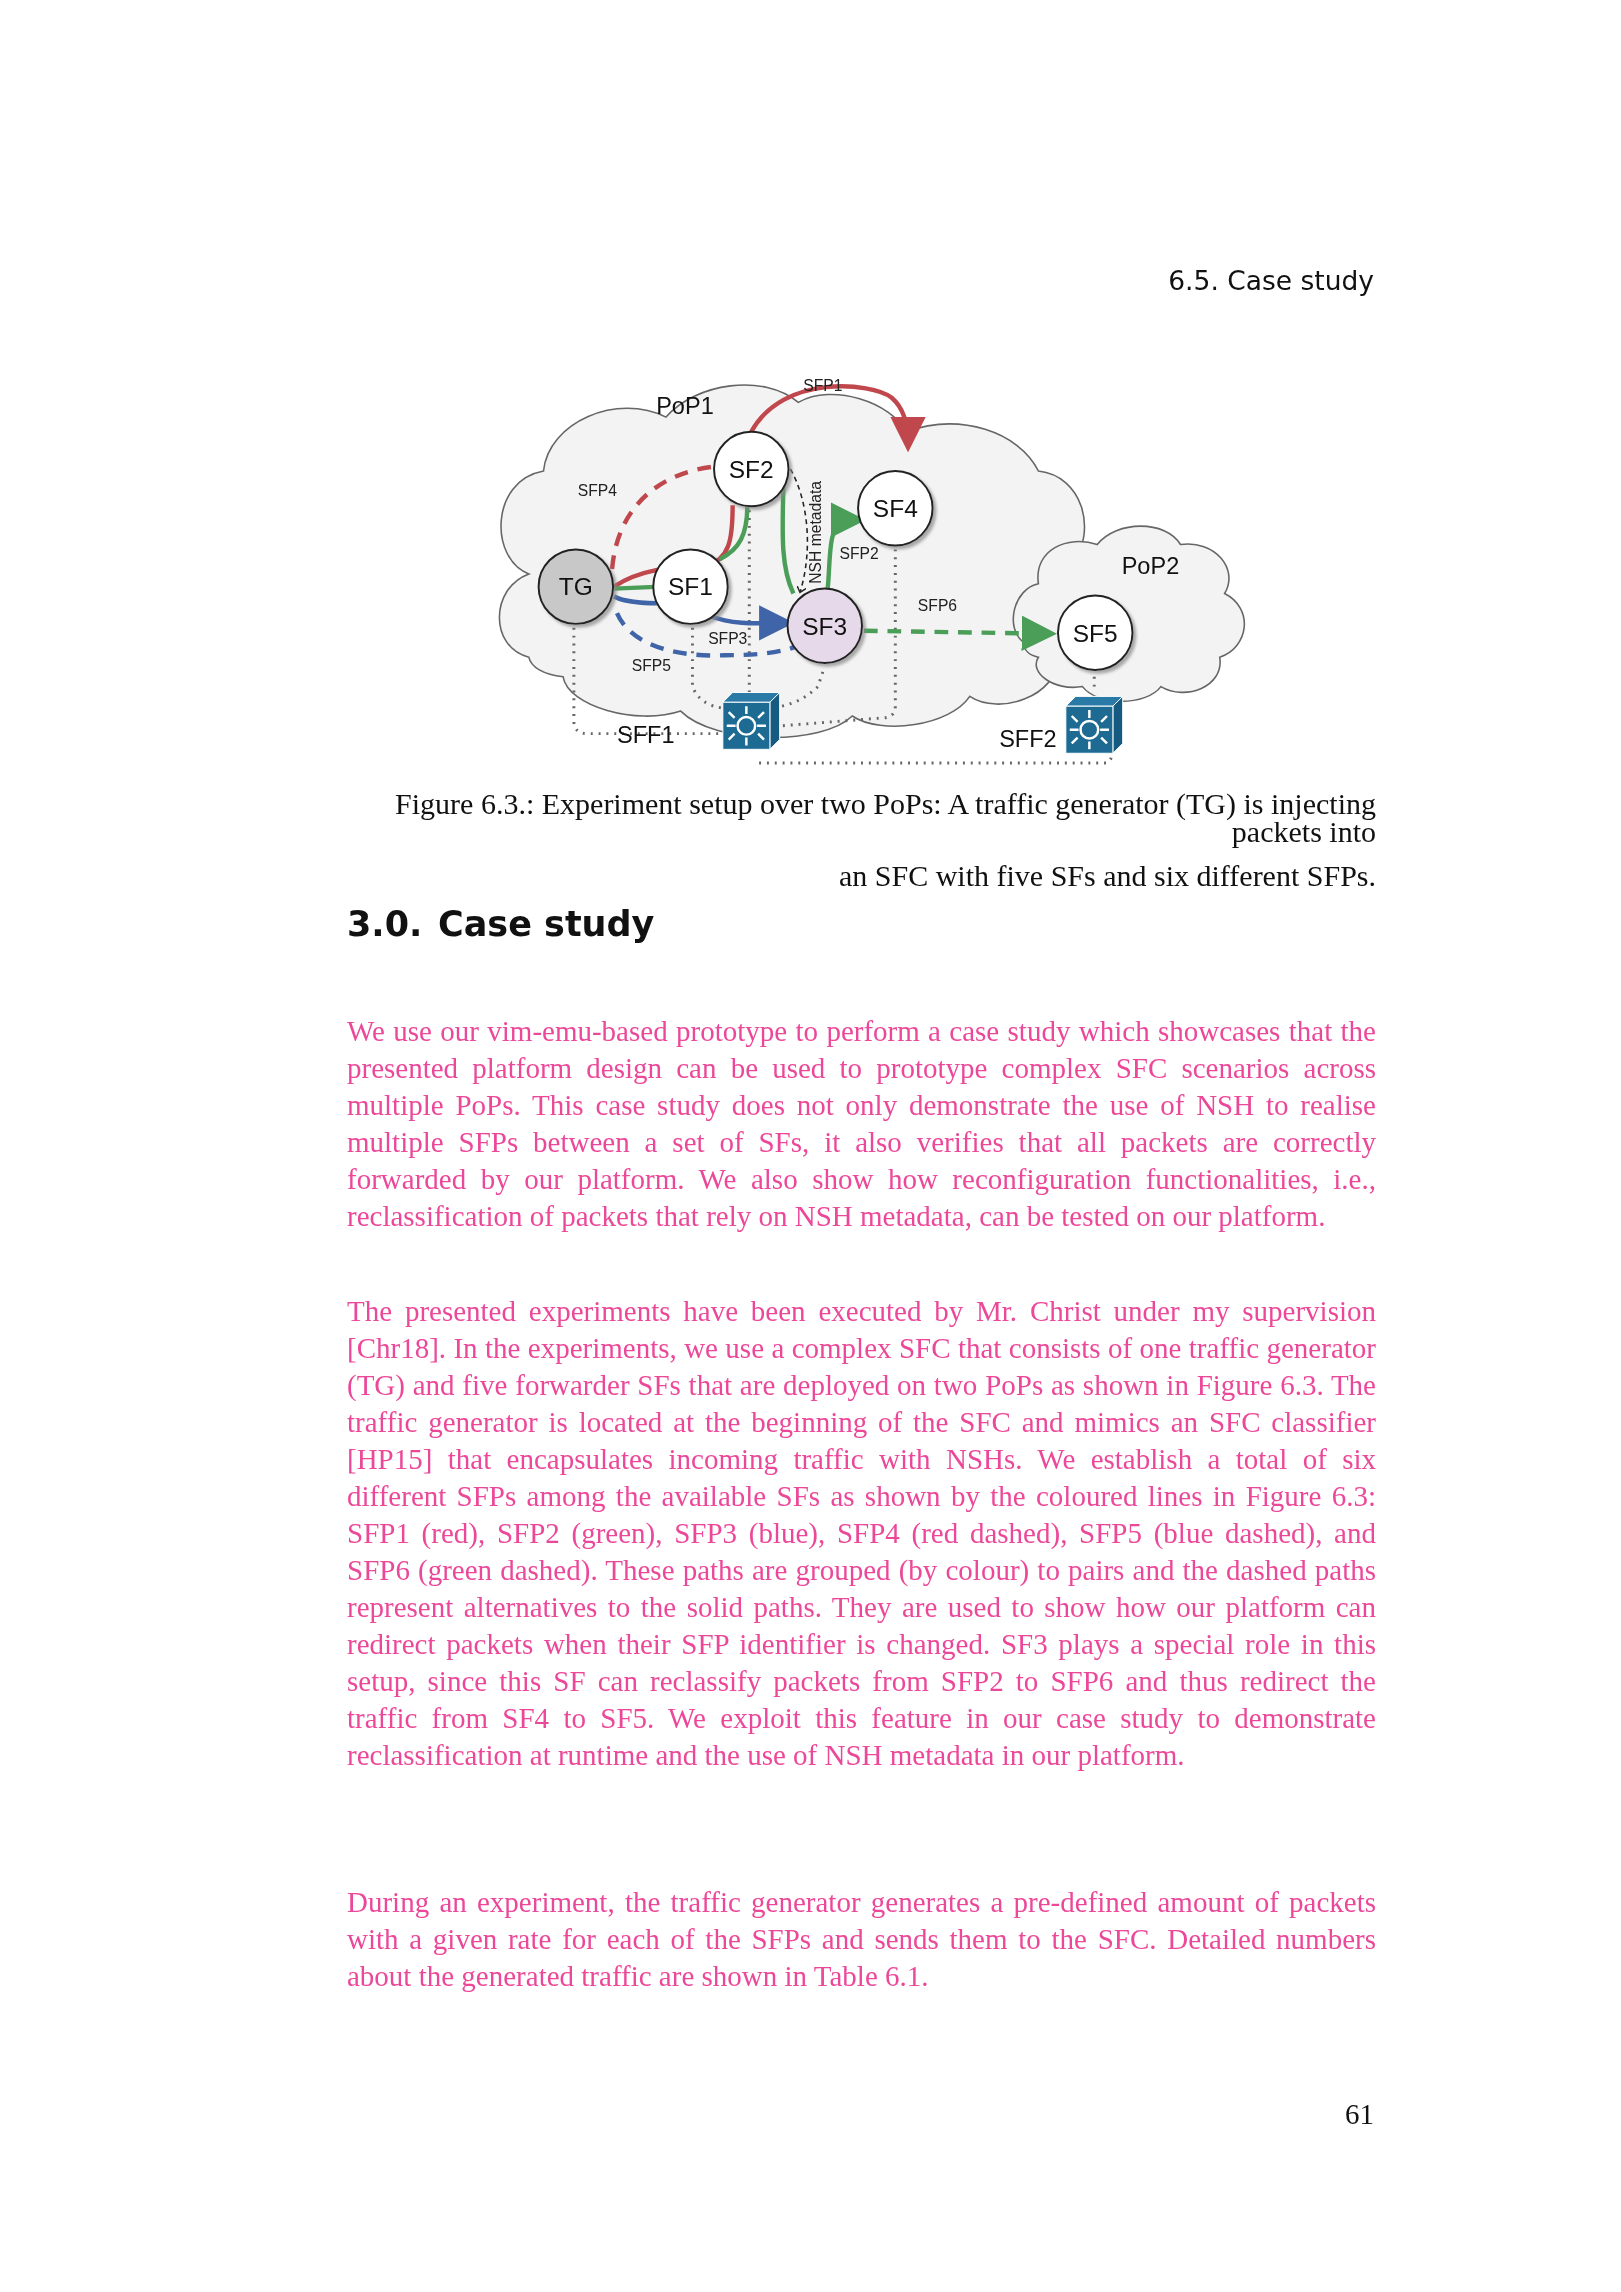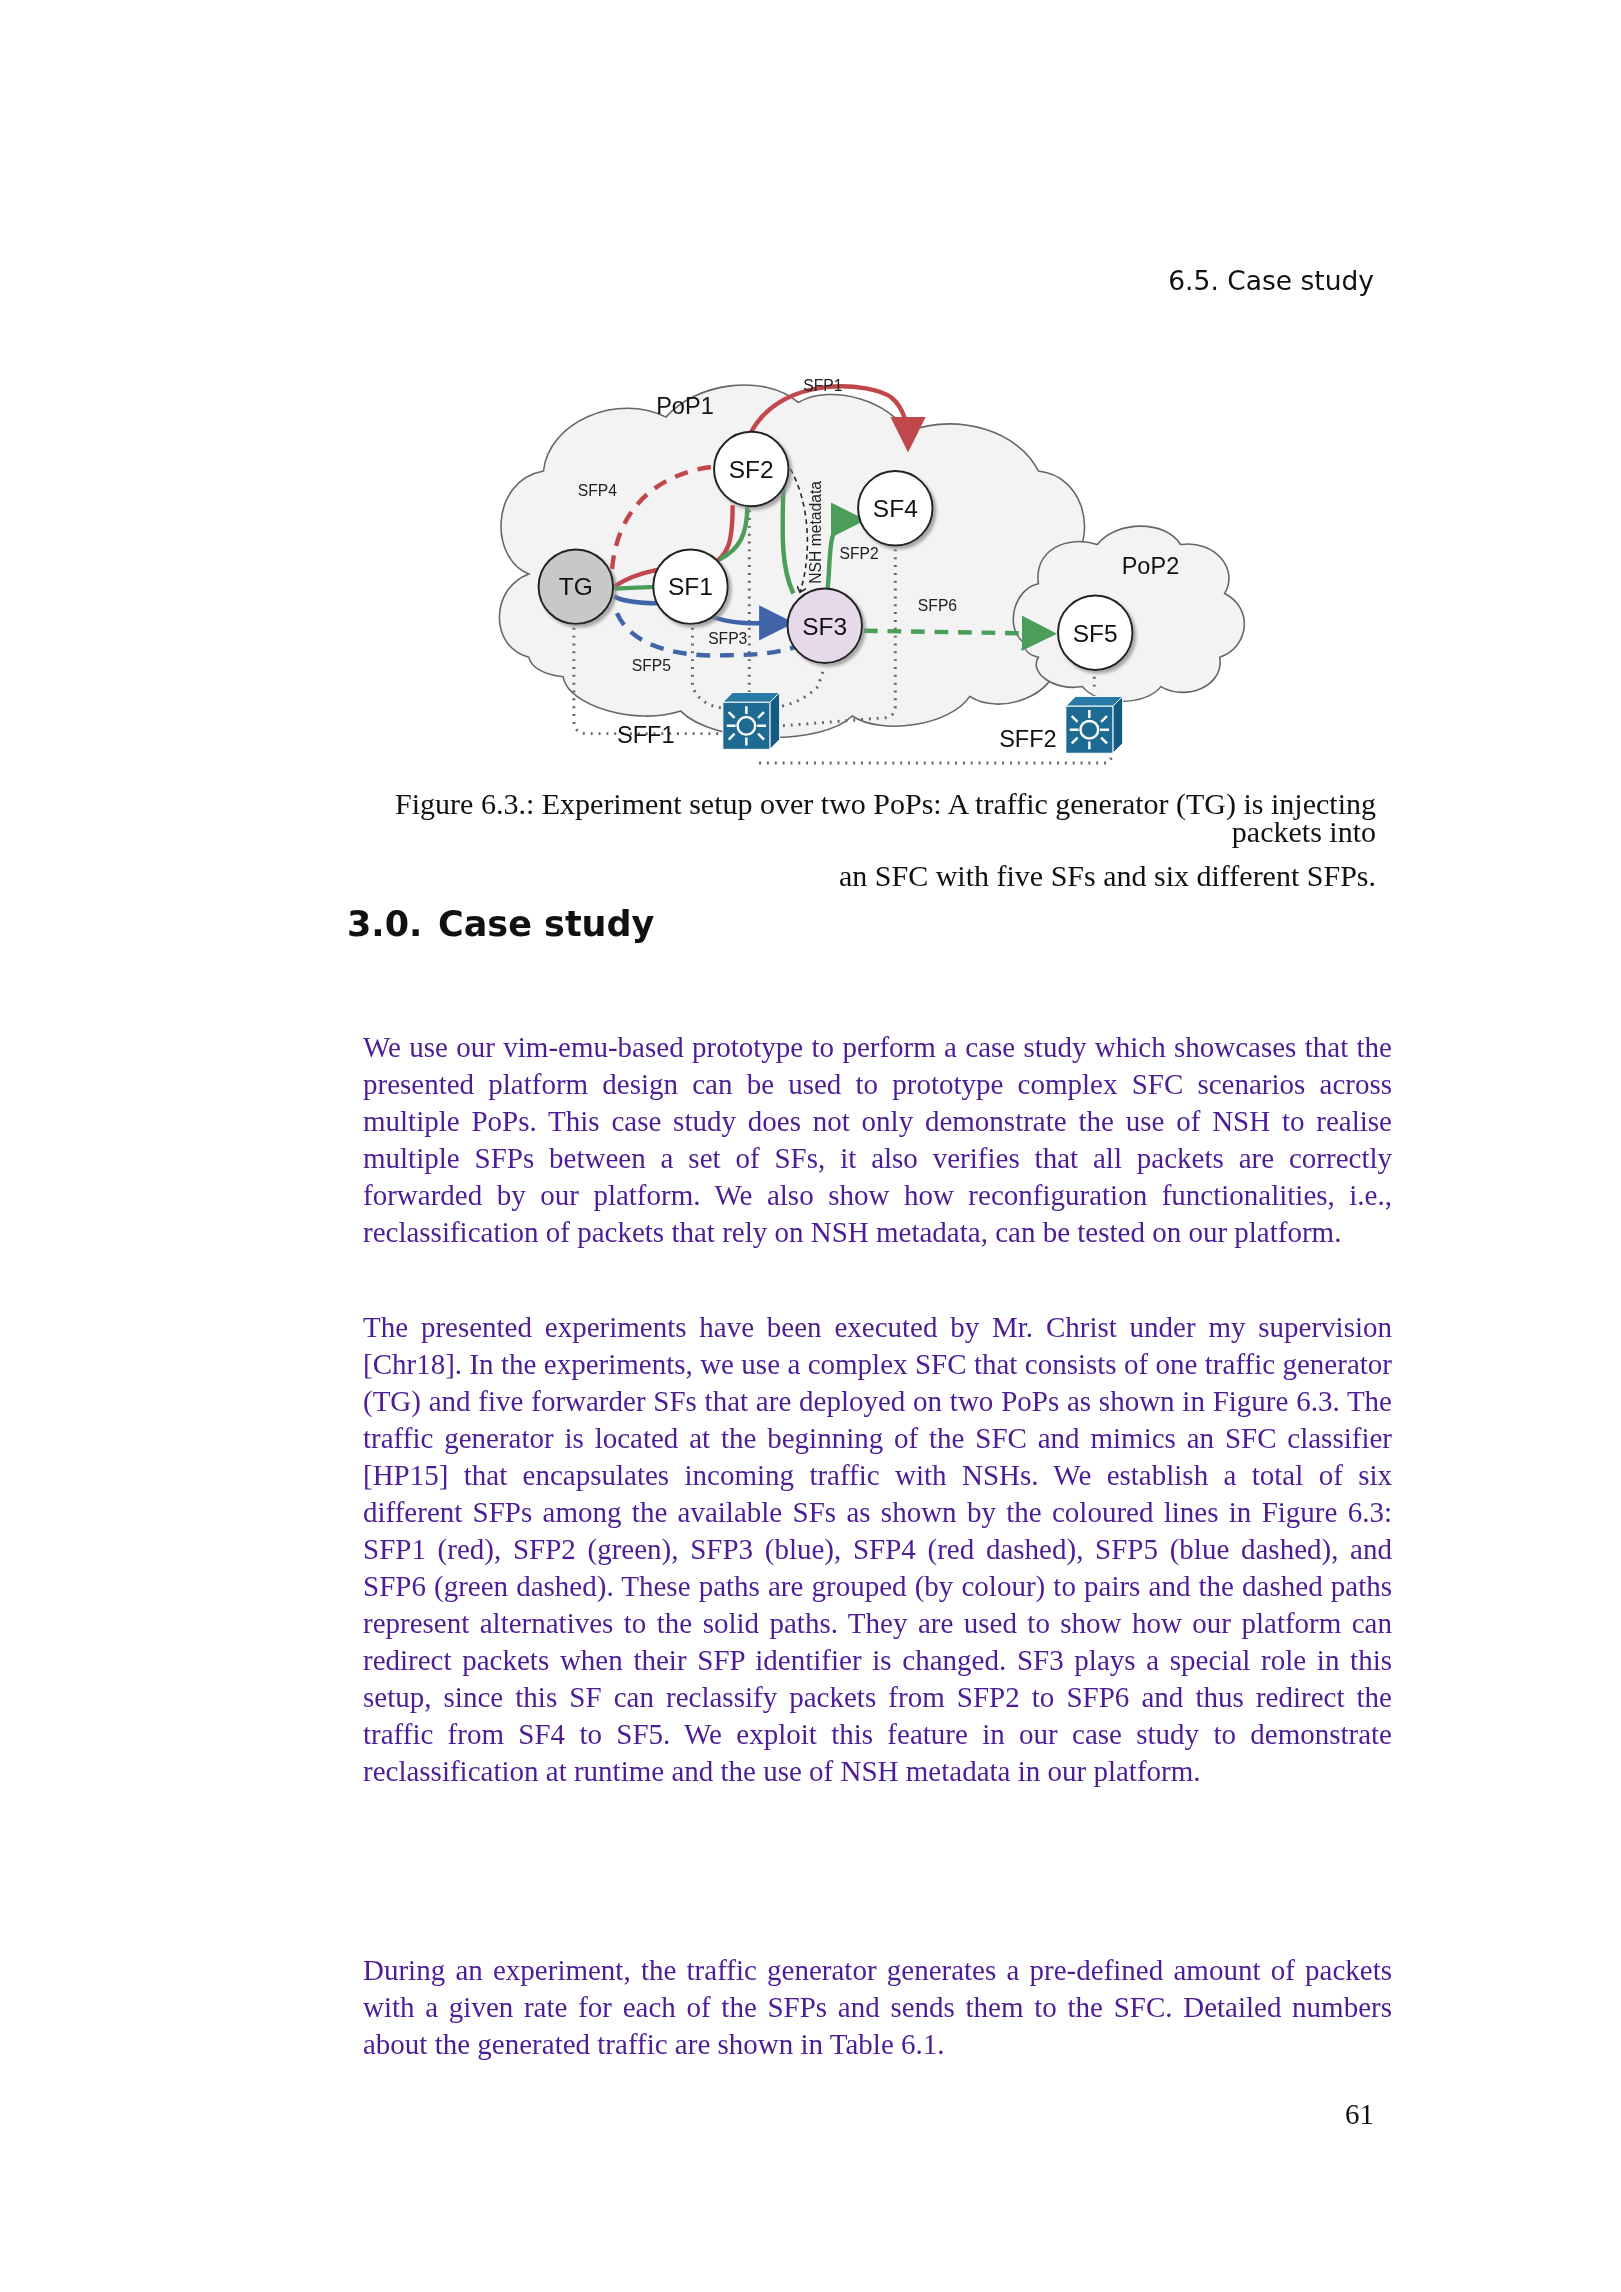--- a/index.html
+++ b/index.html
@@ -17,25 +17,25 @@
   .caption .label { display: inline-block; }
   .caption .line2 { padding-left: 124px; display: block; margin-top: 16px; }
   .section-heading {
     position: absolute; left: 347px; top: 904px;
     font-family: "DejaVu Sans", sans-serif; font-weight: bold; font-size: 35px; color: #111;
   }
   .section-heading .num { margin-right: 15.7px; }
   .body-text {
     position: absolute; left: 347px; width: 1029px;
     font-family: "Liberation Serif", serif; font-size: 29px; line-height: 37px;
-    text-align: justify; color: #4c1d95; margin: 16px;
+    text-align: justify; color: #ec4899; margin: 0;
   }
   .p1 { top: 1013px; }
   .p2 { top: 1293px; }
-  .p3 { top: 1936px; }
+  .p3 { top: 1884px; }
   .page-number {
     position: absolute; right: 247px; top: 2098px;
     font-family: "Liberation Serif", serif; font-size: 29px; color: #111;
   }
   .node-label { font-family: "Liberation Sans", sans-serif; font-size: 25px; fill: #111; }
   .path-label { font-family: "Liberation Sans", sans-serif; font-size: 16px; fill: #222; }
   .pop-label { font-family: "Liberation Sans", sans-serif; font-size: 24px; fill: #111; }
   .sff-label { font-family: "Liberation Sans", sans-serif; font-size: 24px; fill: #111; }
 </style>
 </head>

